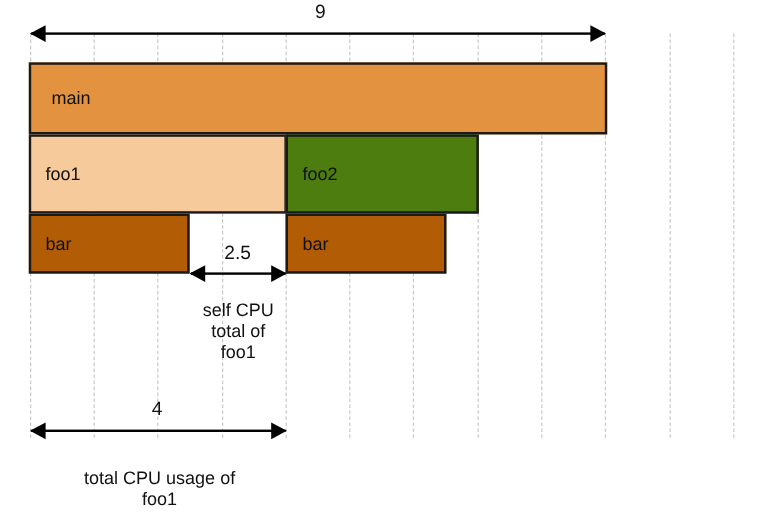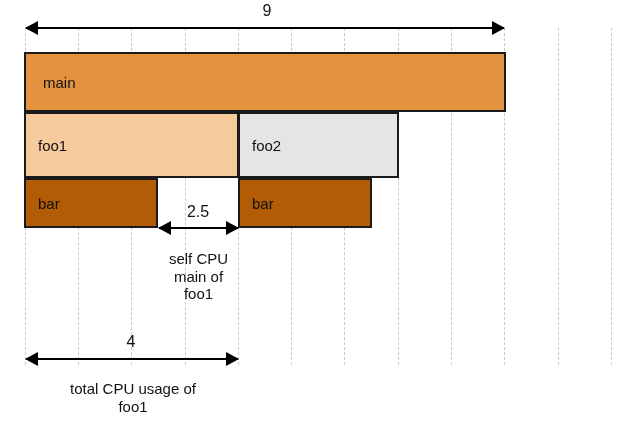--- a/index.html
+++ b/index.html
@@ -81,41 +81,41 @@
     <span class="head right"></span>
   </div>
 
   <div class="box" style="left:24px;top:52px;width:482px;height:60px;background:#E3923F;padding-left:17px;">
     <span>main</span>
   </div>
 
   <div class="box" style="left:24px;top:112px;width:215px;height:66px;background:#F7CA9B;">
     <span>foo1</span>
   </div>
-  <div class="box" style="left:238px;top:112px;width:161px;height:66px;background:#e5e5e5;">
+  <div class="box" style="left:238px;top:112px;width:161px;height:66px;background:#4d7c0f;">
     <span>foo2</span>
   </div>
 
   <div class="box" style="left:24px;top:178px;width:134px;height:50px;background:#B35C06;">
     <span>bar</span>
   </div>
   <div class="box" style="left:238px;top:178px;width:134px;height:50px;background:#B35C06;">
     <span>bar</span>
   </div>
 
   <div class="mlabel num" style="left:172px;top:203px;width:52px;">2.5</div>
   <div class="marrow" style="left:159px;top:227px;width:79px;">
     <span class="head left"></span>
     <span class="head right"></span>
   </div>
   <div class="mlabel" style="left:141px;top:250px;width:115px;">self CPU
-main of
+total of
 foo1</div>
 
   <div class="mlabel num" style="left:105px;top:333px;width:52px;">4</div>
   <div class="marrow" style="left:26px;top:358px;width:212px;">
     <span class="head left"></span>
     <span class="head right"></span>
   </div>
-  <div class="mlabel" style="left:35px;top:380px;width:196px;">total CPU usage of
+  <div class="mlabel" style="left:35px;top:390px;width:196px;">total CPU usage of
 foo1</div>
 
 </div>
 
 </body></html>

